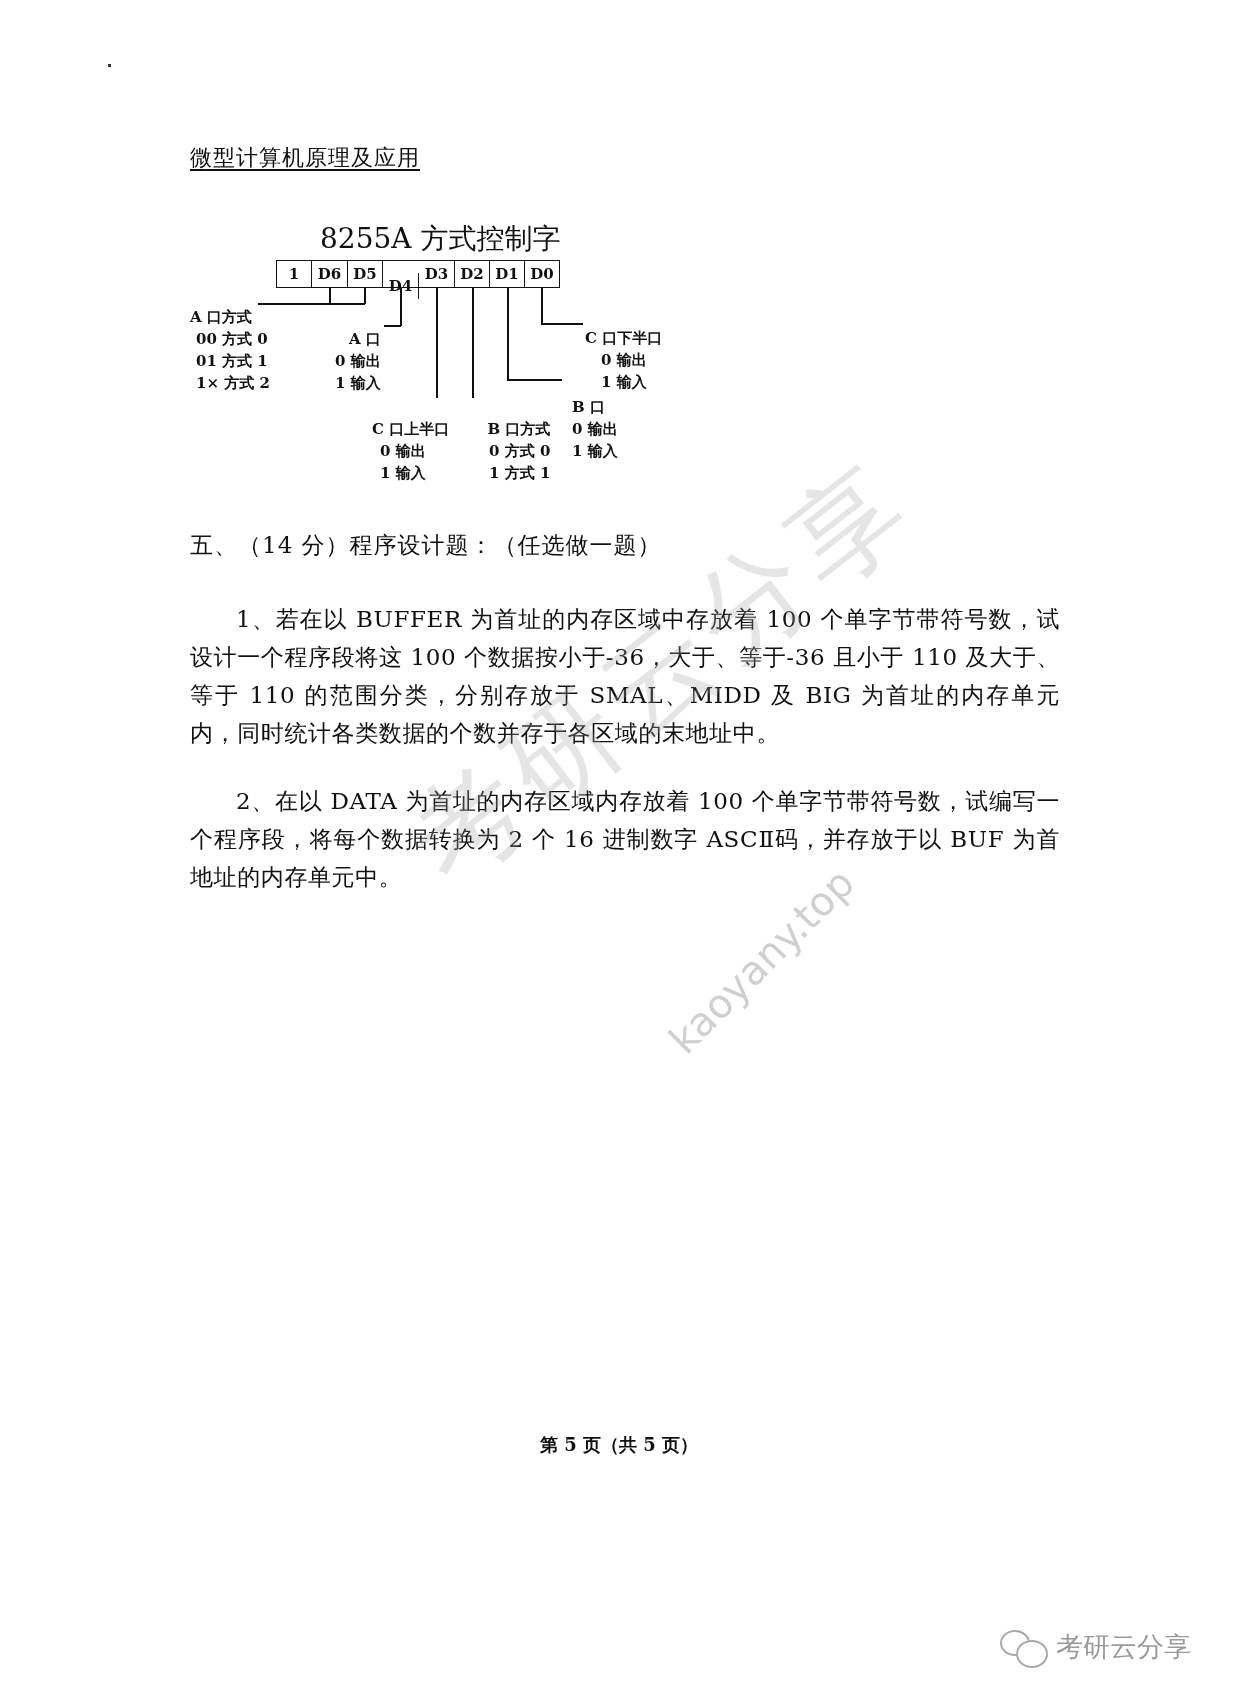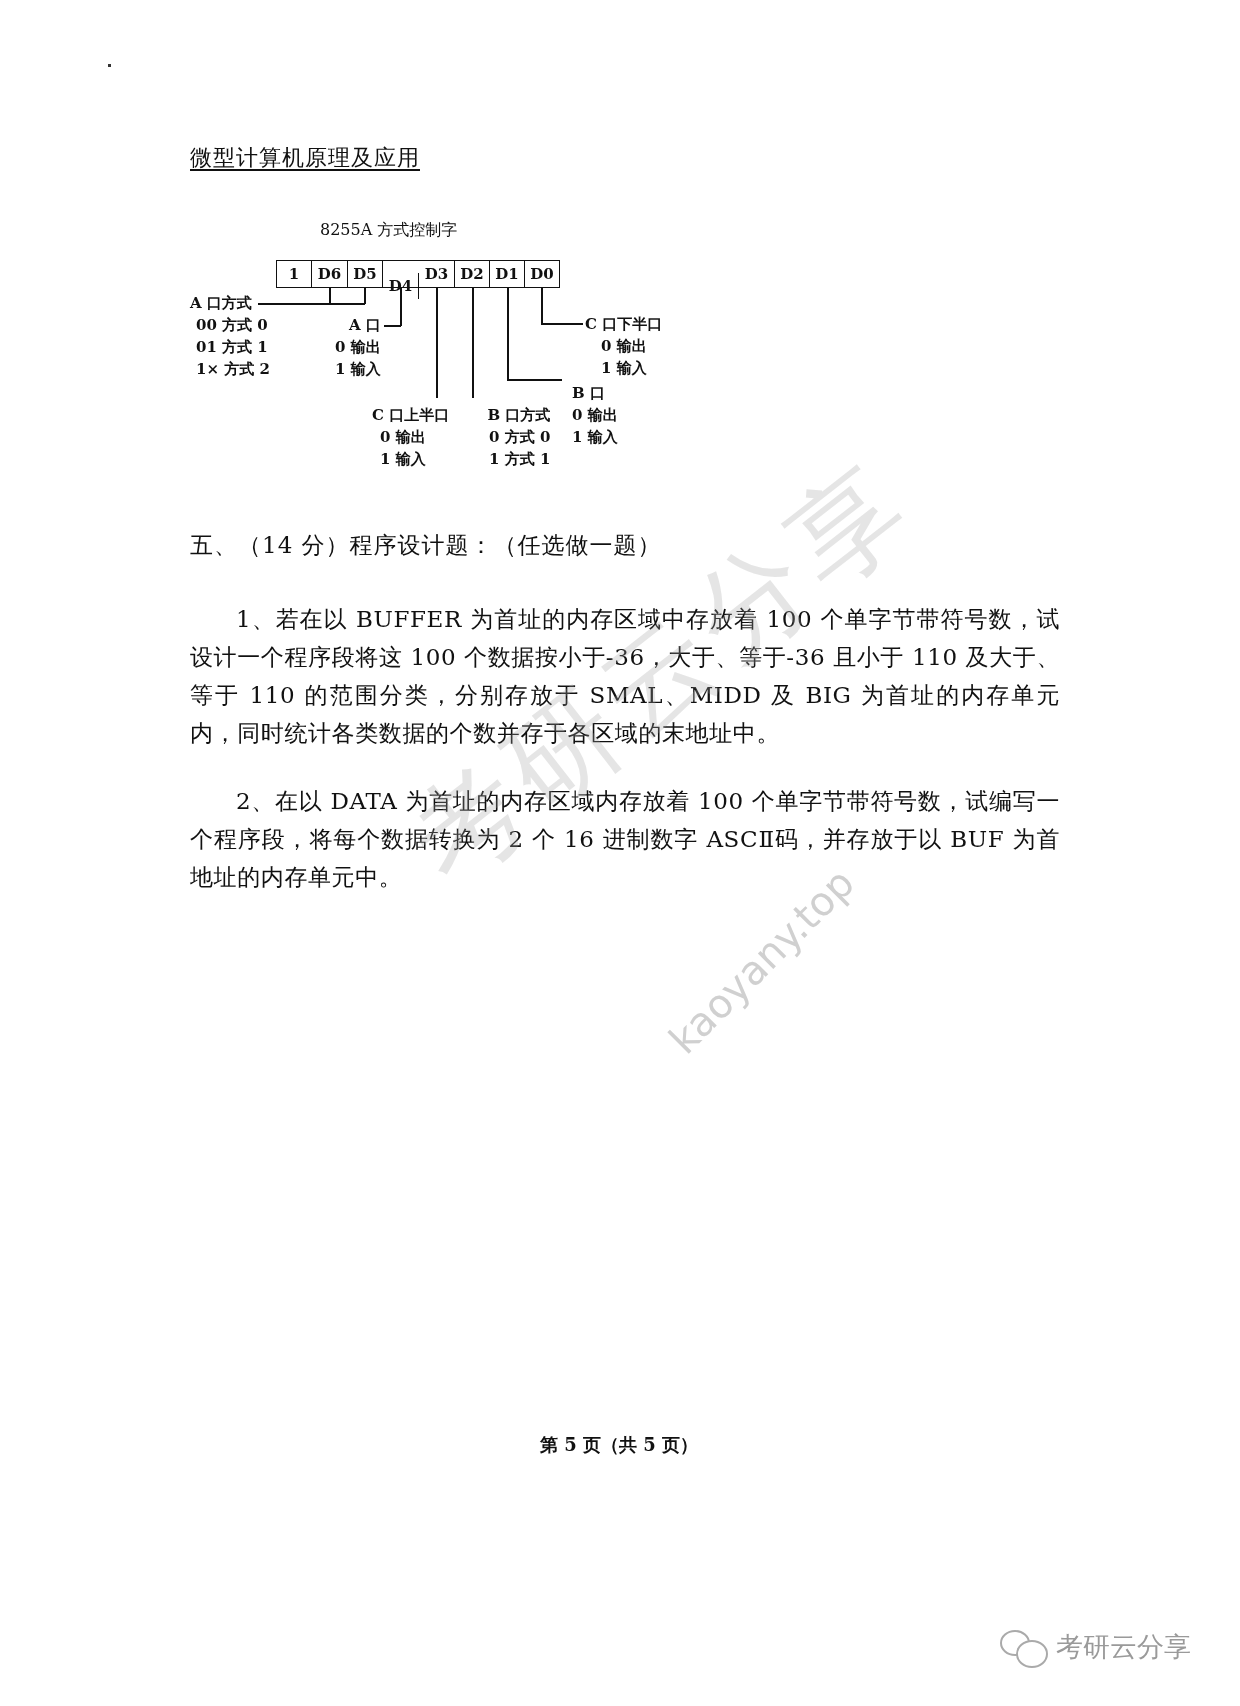--- a/index.html
+++ b/index.html
@@ -2,26 +2,26 @@
 <html><head>
   <meta charset="utf-8">
   <style>
     html, body { margin: 0; padding: 0; }
     body {
       width: 1240px; height: 1706px; background: #ffffff; position: relative; overflow: hidden;
       font-family: "DejaVu Serif", "Liberation Serif", serif; color: #111;
     }
     .abs { position: absolute; white-space: nowrap; }
     .header-title { left: 190px; top: 143px; font-size: 22px; text-decoration: underline; text-underline-offset: 4px; letter-spacing: 1px; }
-    .diagram-title { left: 320px; top: 220px; font-size: 16px; }
+    .diagram-title { left: 320px; top: 220px; font-size: 28px; }
     .bitbox { position: absolute; left: 276px; top: 260px; height: 28px; display: flex; border: 1.5px solid #111; box-sizing: border-box; }
     .bitcell { border-right: 1.5px solid #111; font-weight: bold; font-size: 15px; display: flex; align-items: center; justify-content: center; box-sizing: border-box; height: 100%; }
     .bitcell:last-child { border-right: none; }
     .line { position: absolute; background: #111; }
-    .dlabel { position: absolute; white-space: nowrap; font-size: 15px; font-weight: bold; line-height: 22px; }
+    .dlabel { position: absolute; white-space: nowrap; font-size: 15px; font-weight: bold; line-height: 22px; margin-top: 14px; }
     .section-heading { left: 190px; top: 530px; font-size: 23px; letter-spacing: 1px; }
     .para { position: absolute; left: 190px; width: 870px; font-size: 23px; line-height: 38px; letter-spacing: 0.6px; white-space: normal; text-align: justify; }
     .indent { text-indent: 46px; }
     .footer { left: 540px; top: 1433px; font-size: 18px; font-weight: bold; }
     .watermark { position: absolute; color: rgba(160,160,160,0.28); pointer-events: none; }
     .wm-cn { left: 380px; top: 800px; font-size: 110px; transform: rotate(-38deg); transform-origin: left top; letter-spacing: 10px; }
     .wm-en { left: 660px; top: 1030px; font-size: 40px; font-family: "DejaVu Sans", sans-serif; transform: rotate(-45deg); transform-origin: left top; color: rgba(150,150,150,0.45); }
     .brand { position: absolute; left: 1000px; top: 1628px; display: flex; align-items: center; gap: 8px; color: #9a9a9a; font-family: "DejaVu Sans", sans-serif; font-size: 27px; }
     .wechat-icon { width: 48px; height: 38px; position: relative; }
     .bubble { position: absolute; border: 2px solid #aaa; border-radius: 50%; background: #fff; }

